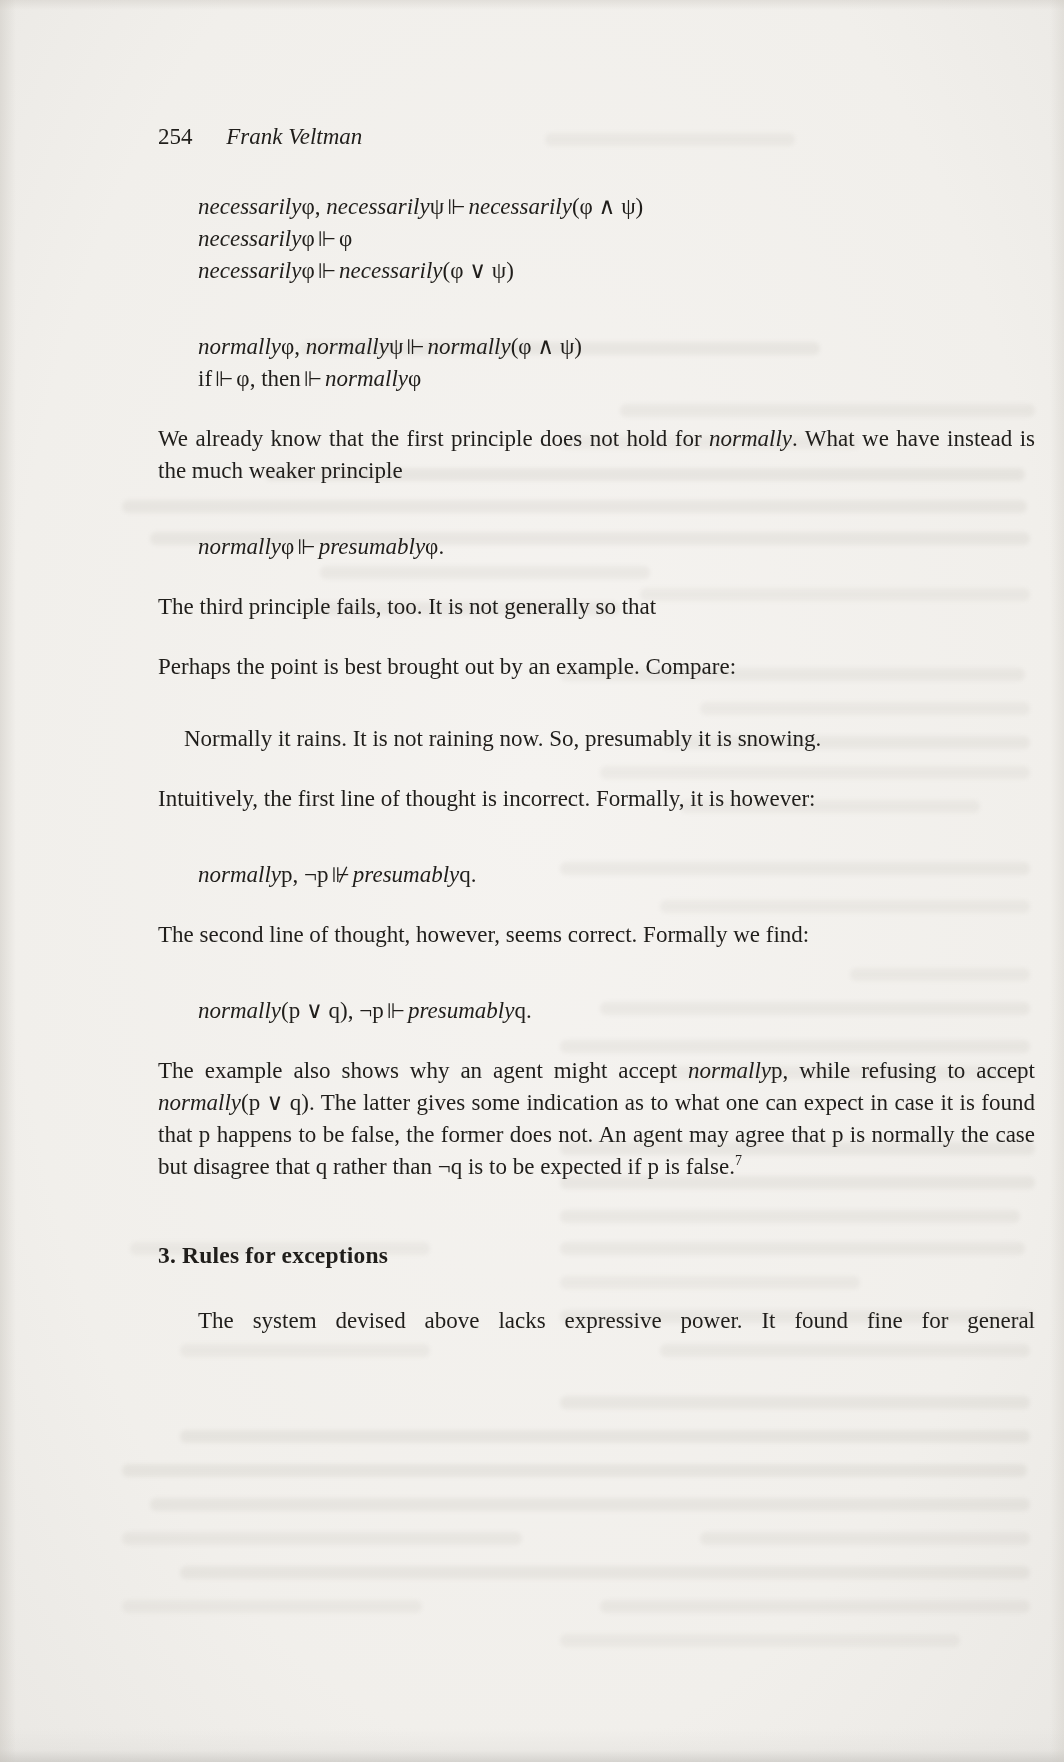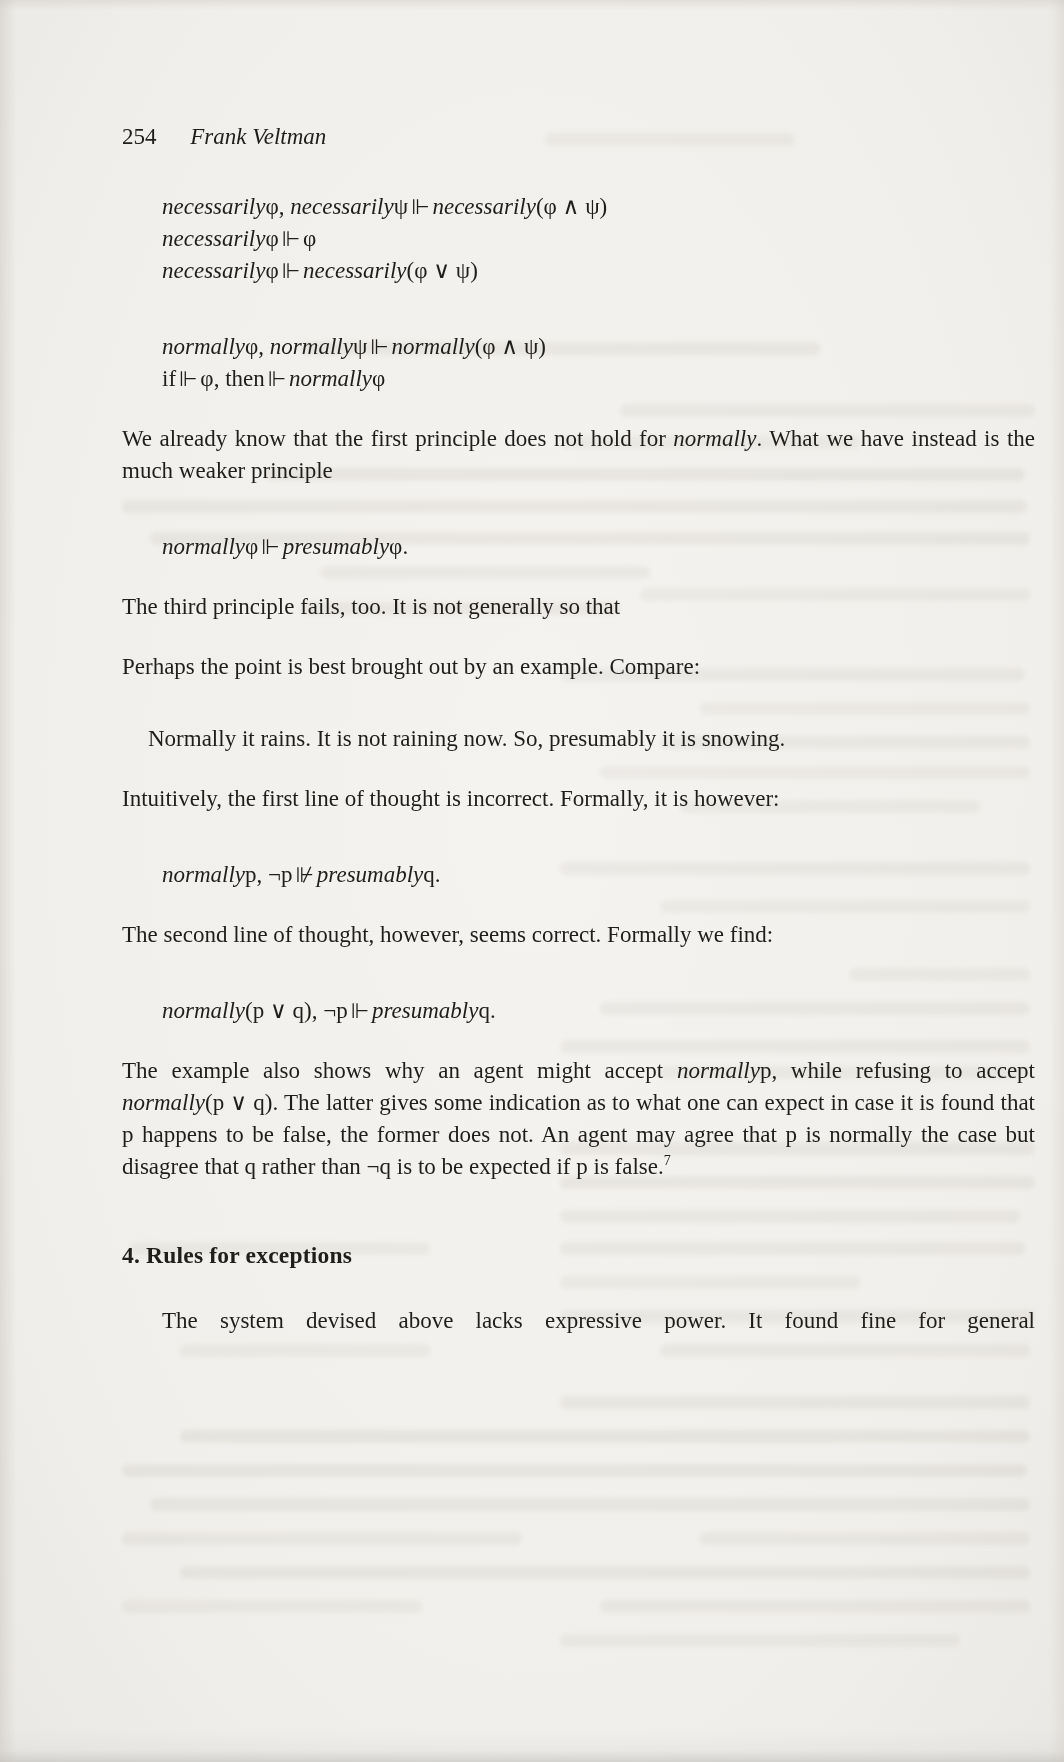--- a/index.html
+++ b/index.html
@@ -21,20 +21,21 @@
   }
   .artifact-layer { position:absolute; inset:0; z-index:1; }
   .bleed {
     position:absolute; height:13px; border-radius:6px;
     background:#8f897e; filter:blur(2px);
   }
   .page-inner {
     position:absolute; inset:0; z-index:2;
     box-sizing:border-box;
     padding:121px 29px 0 122px;
+    margin-left:36px;
   }
   .running-head { font-size:23px; line-height:32px; }
   .pagenum { margin-right:28px; }
   .author { font-style:italic; }
 
   .para {
     font-size:23px; line-height:32px;
     text-align:justify;
     margin:28px 0 0 0;
   }
@@ -129,16 +130,16 @@
       </div>
       <p class="para"><span>Intuitively, the first line of thought is incorrect. Formally, it is however:</span></p>
       <div class="formula">
         <div class="f-line"><i>normally</i><span>p, ¬p</span><span class="sym">⊮</span><i>presumably</i><span>q.</span></div>
       </div>
       <p class="para"><span>The second line of thought, however, seems correct. Formally we find:</span></p>
       <div class="formula">
         <div class="f-line"><i>normally</i><span>(p ∨ q), ¬p</span><span class="sym">⊩</span><i>presumably</i><span>q.</span></div>
       </div>
       <p class="para"><span>The example also shows why an agent might accept </span><i>normally</i><span>p, while refusing to accept </span><i>normally</i><span>(p ∨ q). The latter gives some indication as to what one can expect in case it is found that p happens to be false, the former does not. An agent may agree that p is normally the case but disagree that q rather than ¬q is to be expected if p is false.</span><sup class="fn">7</sup></p>
-      <h2 class="section-heading">4. Rules for exceptions</h2>
+      <h2 class="section-heading">3. Rules for exceptions</h2>
       <p class="para continues"><span>The system devised above lacks expressive power. It found fine for general</span></p>
     </main>
 </div>
 
 </body></html>

